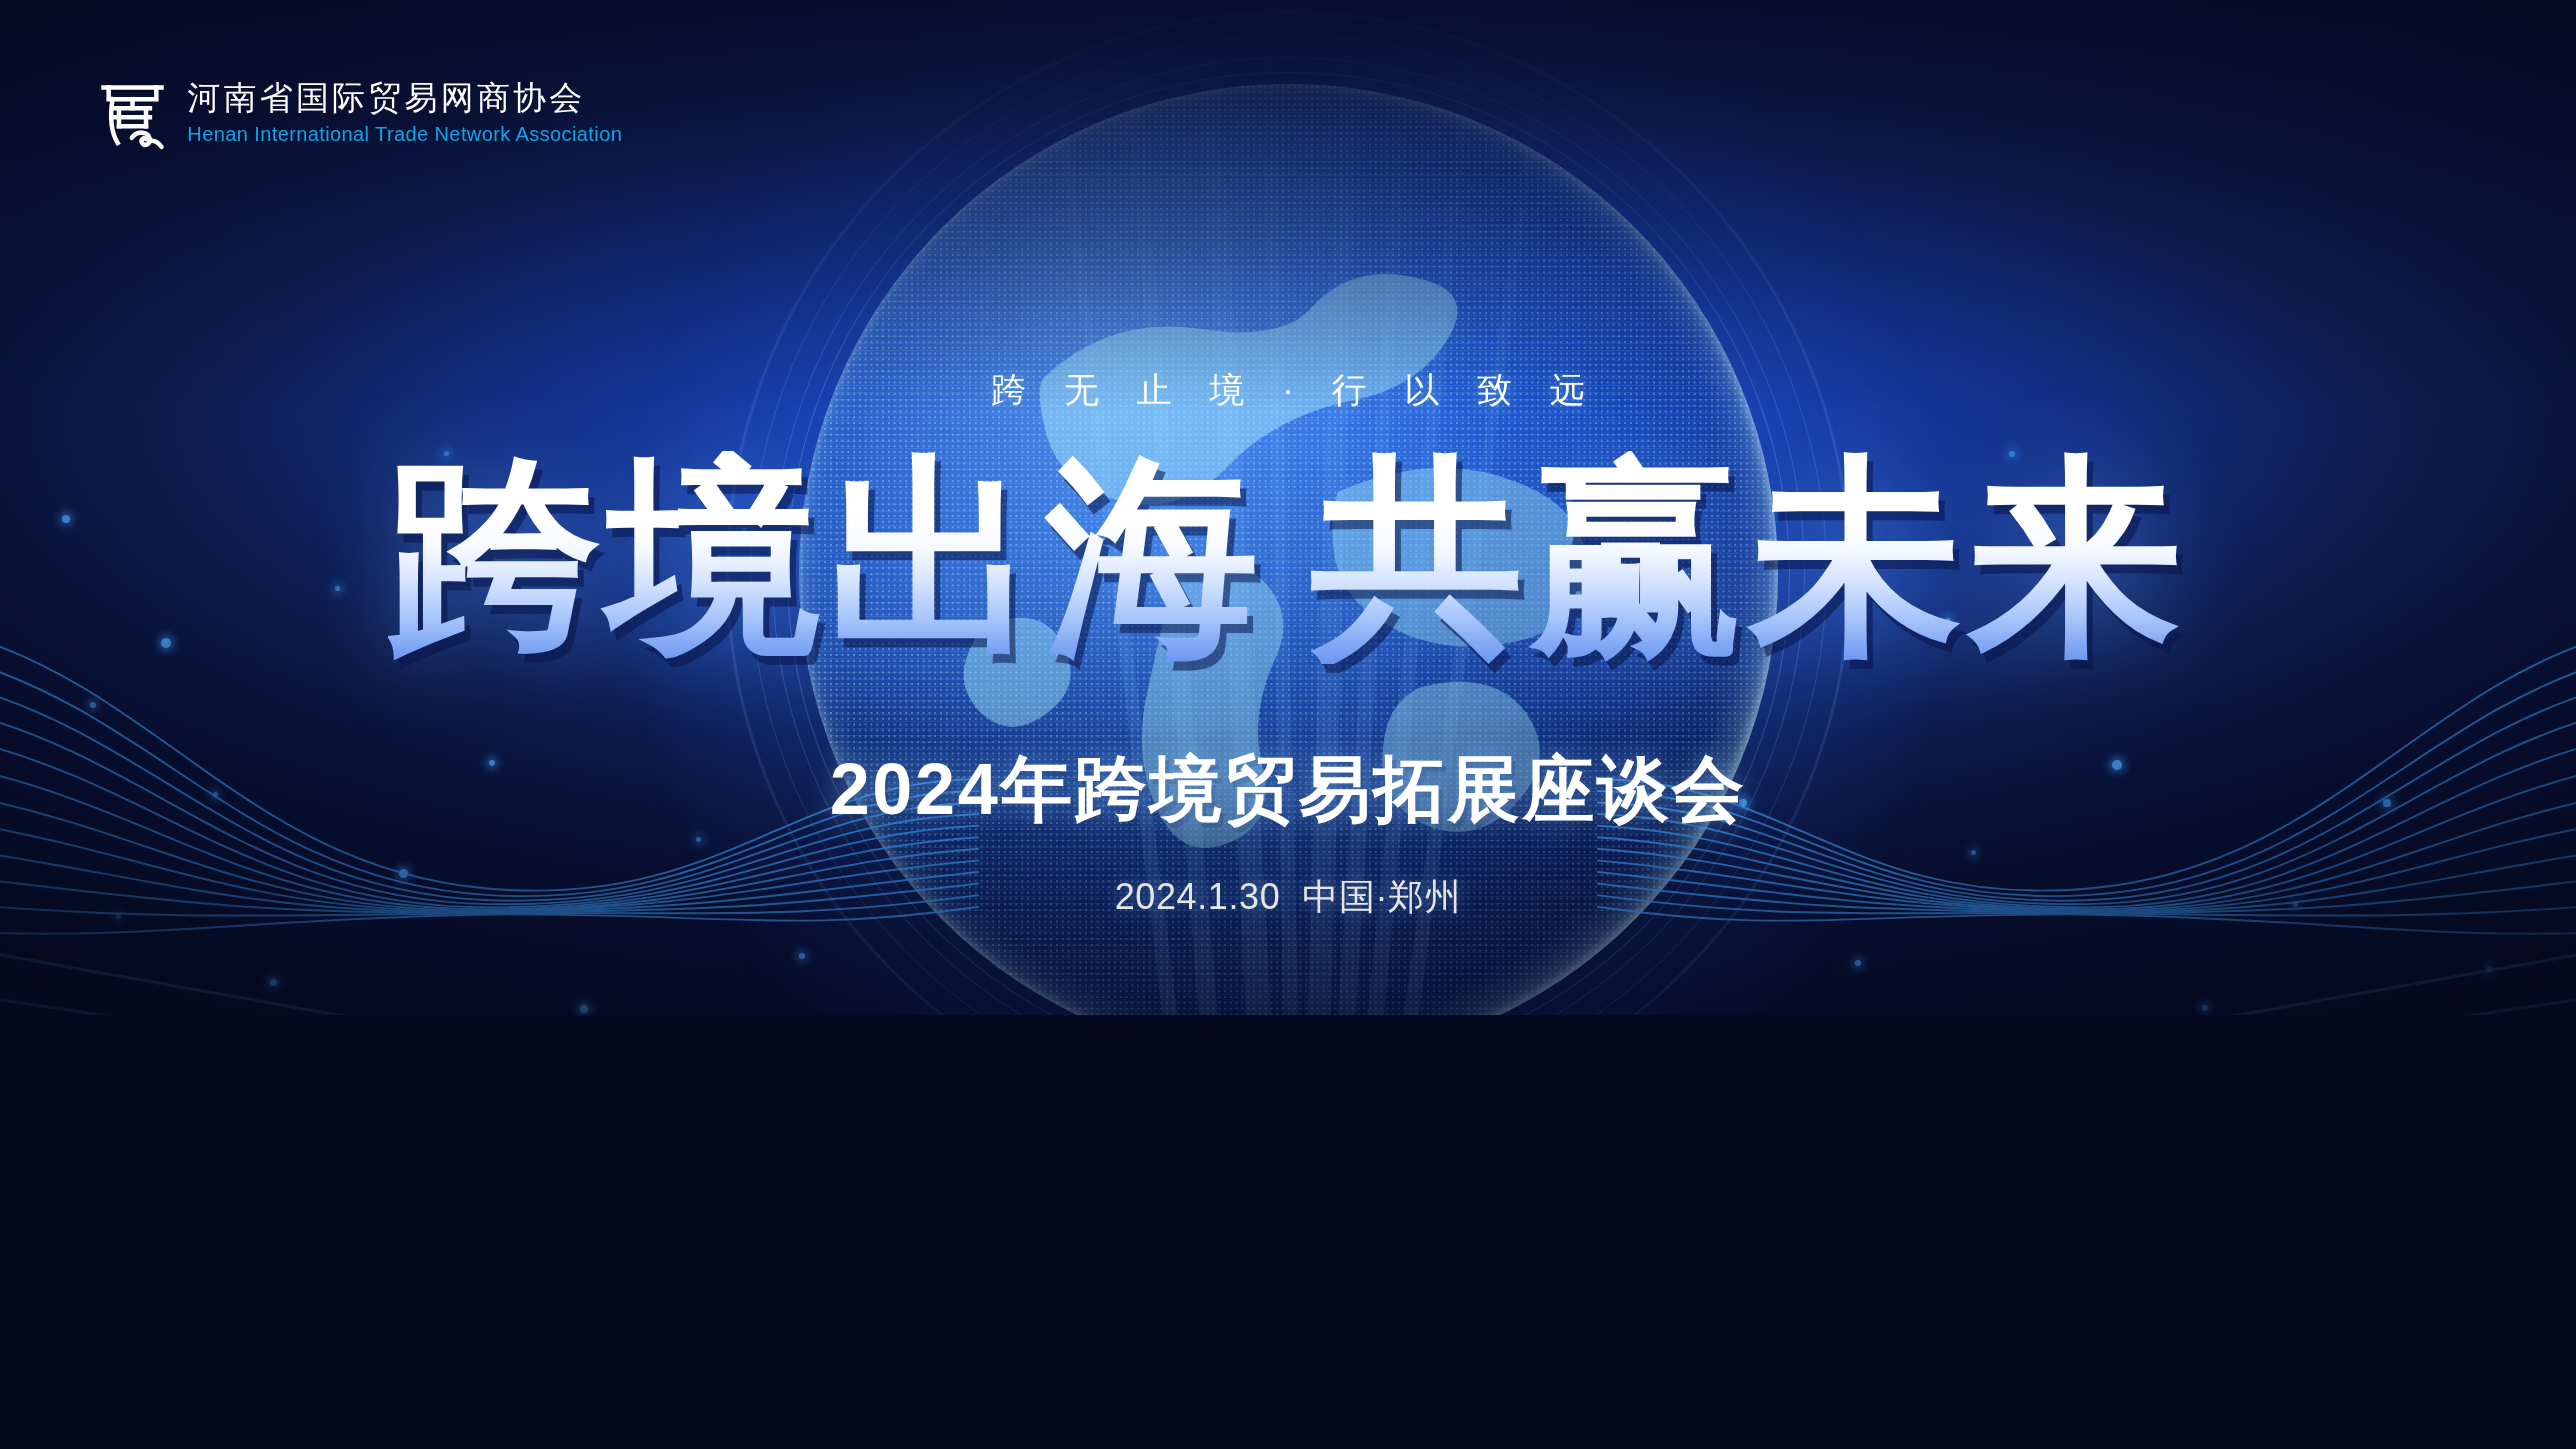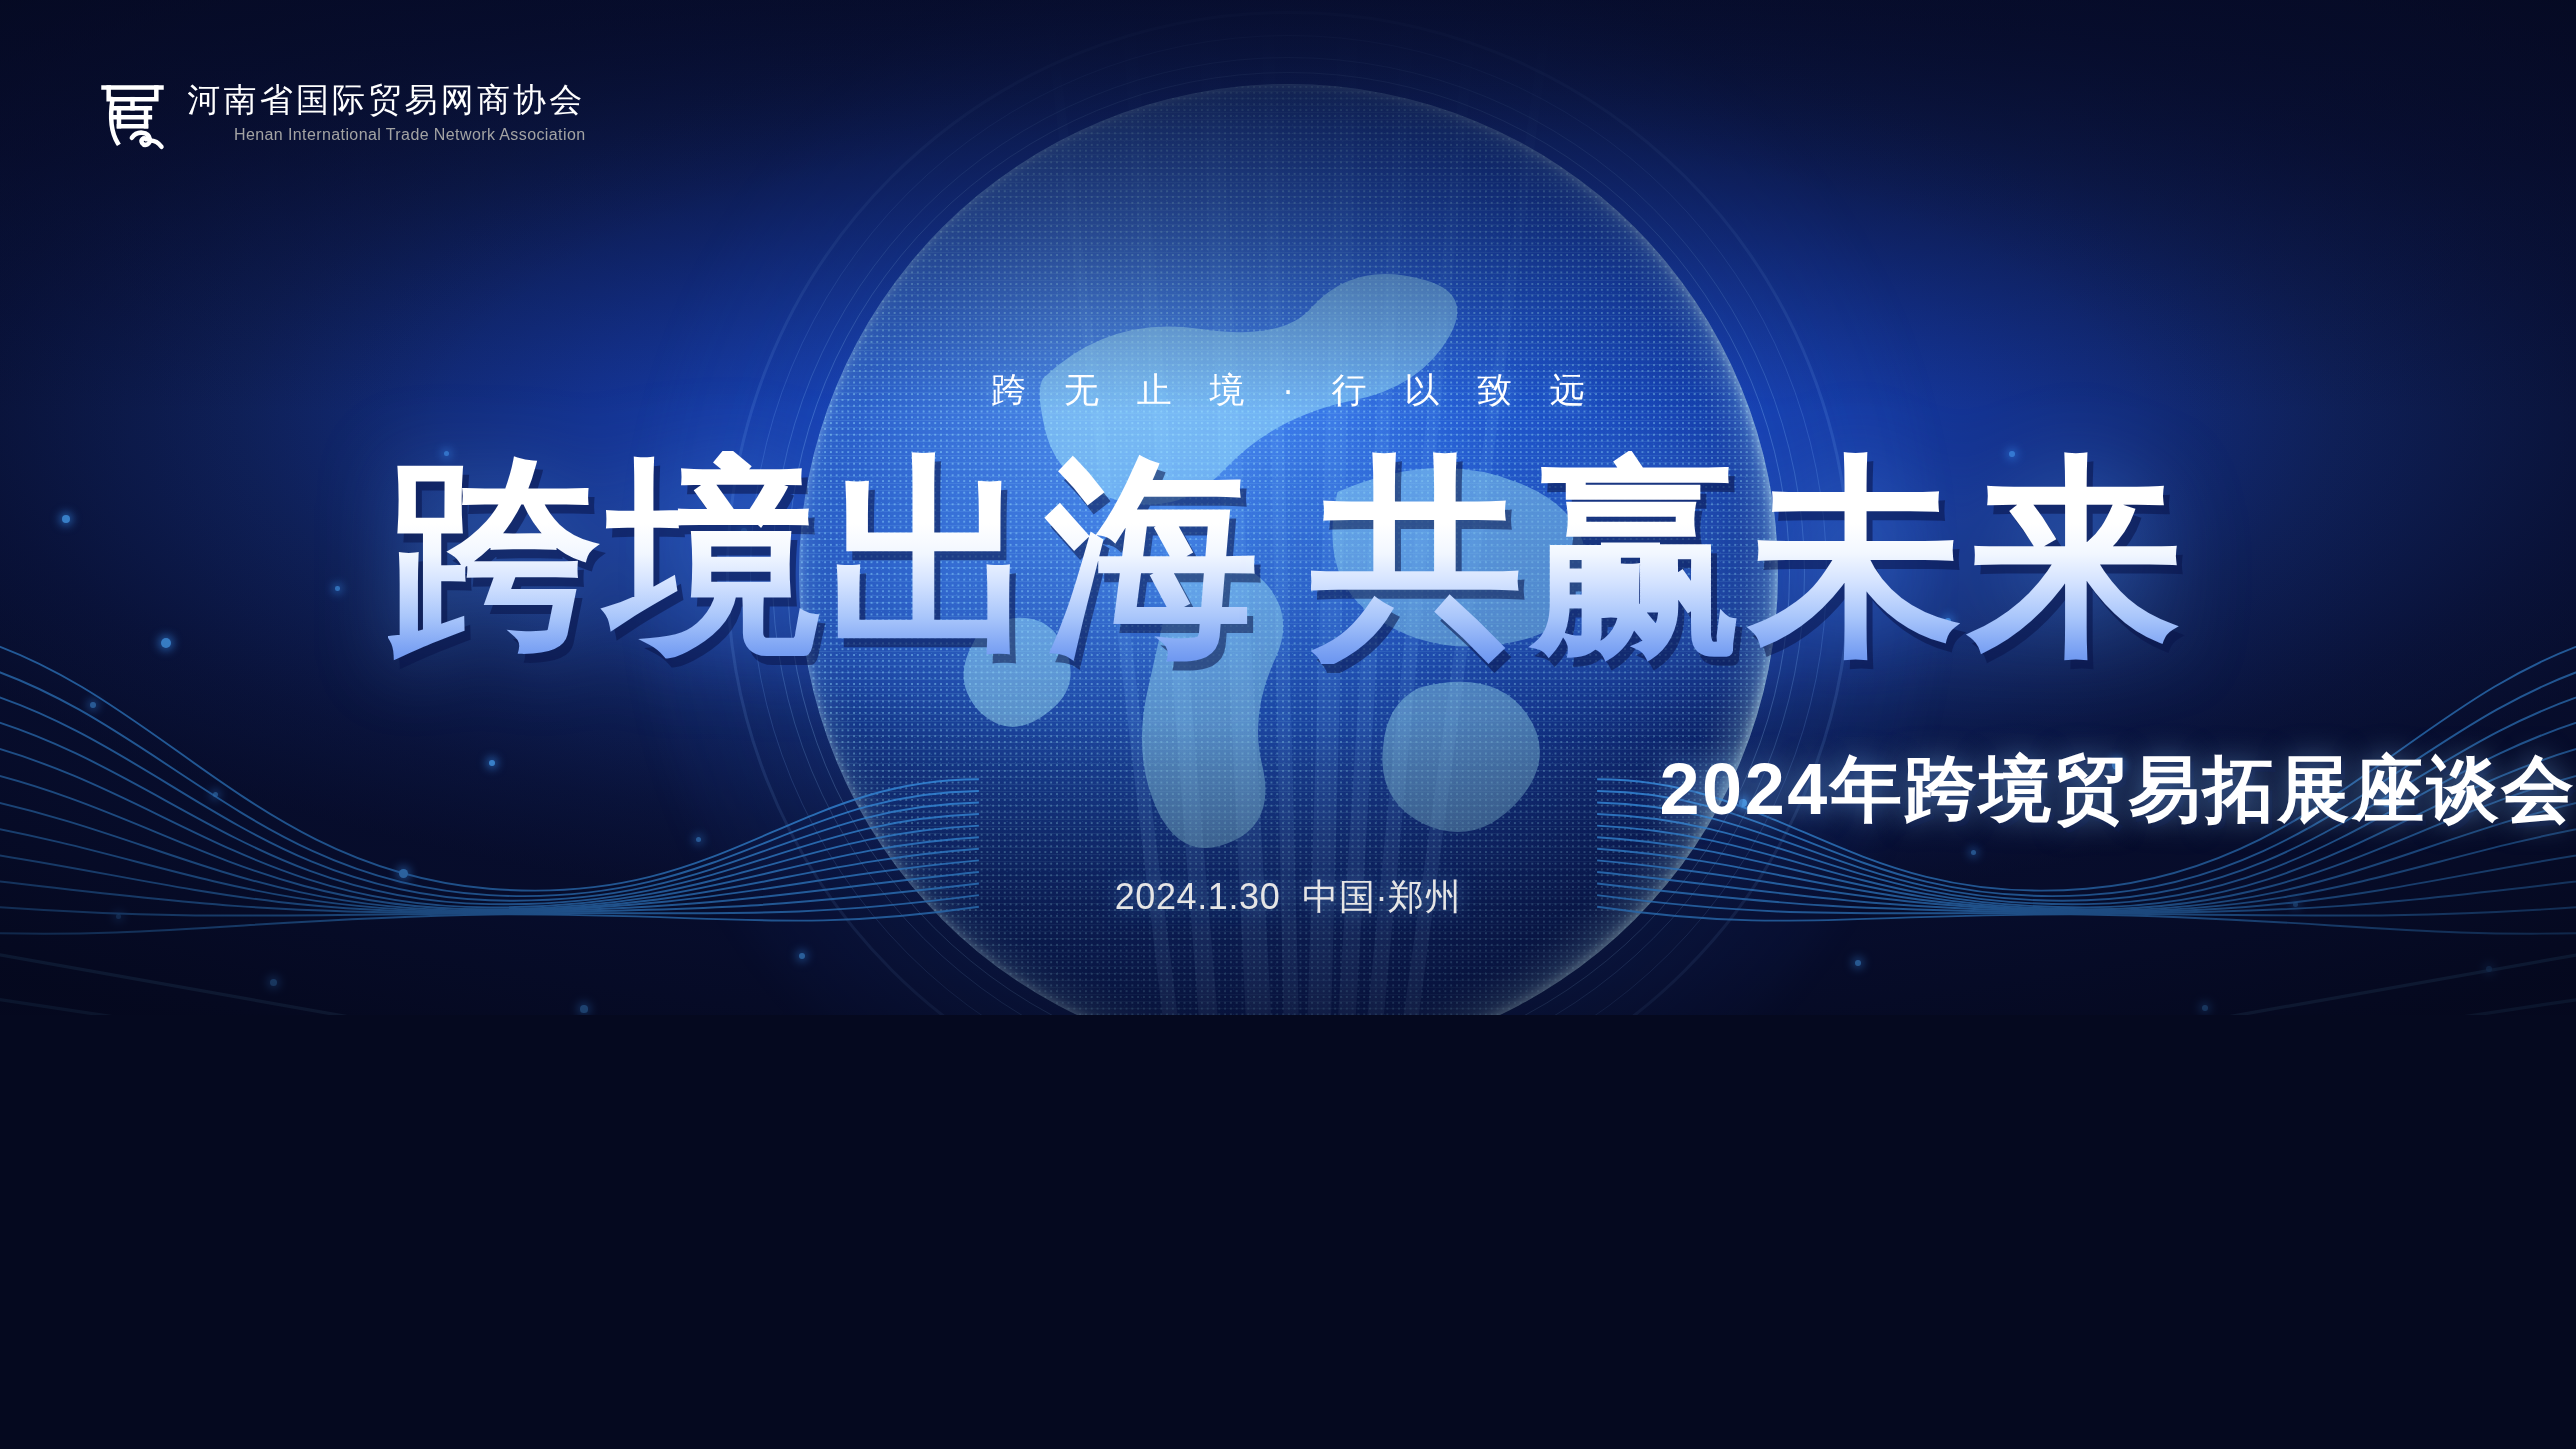--- a/index.html
+++ b/index.html
@@ -138,21 +138,21 @@
     position:absolute; left:97px; top:76px;
     display:flex; align-items:center; gap:19.3px;
   }
   .logo-mark{width:71px; height:76px; flex:0 0 auto;}
   .logo-text{display:flex; flex-direction:column; justify-content:center;}
   .logo-cn{
     font-size:33px; color:#ffffff; letter-spacing:3.2px; line-height:1.1;
     font-weight:400; white-space:nowrap;
   }
   .logo-en{
-    font-size:16px; color:#a3a3a3; letter-spacing:0.4px; line-height:1.35;
+    font-size:20px; color:#0ea5e9; letter-spacing:0.4px; line-height:1.35;
     margin-top:5.2px; white-space:nowrap; font-weight:400;text-align:right;
   }
 
   .tagline{
     position:absolute; left:0; right:0; top:367px;
     text-align:center;
     font-size:35px; color:#ffffff; letter-spacing:14px;
     text-indent:14px;
     font-weight:400;
     text-shadow:0 0 16.7px rgba(120,190,255,.55);
@@ -174,21 +174,21 @@
     -webkit-background-clip:text;
     background-clip:text;
     color:transparent;
     -webkit-text-fill-color:transparent;
     filter:drop-shadow(6.4px 9px 0 rgba(9,20,72,.55)) drop-shadow(0 0 39px rgba(90,160,255,.35));
   }
   .headline .hl-gap{display:inline-block; width:45px;}
 
   .subtitle{
     position:absolute; left:0; right:0; top:742px;
-    text-align:right;
+    text-align:center;
     font-size:72px; font-weight:700; color:#ffffff;
     letter-spacing:2.6px;
     text-shadow:0 0 28px rgba(130,195,255,.55), 3.9px 5.2px 0 rgba(10,25,85,.22);
   }
 
   .datebar{
     position:absolute; left:0; right:0; top:873px;
     text-align:center;
     font-size:36px; color:#e5e5e5; font-weight:400;
     letter-spacing:0.6px;

